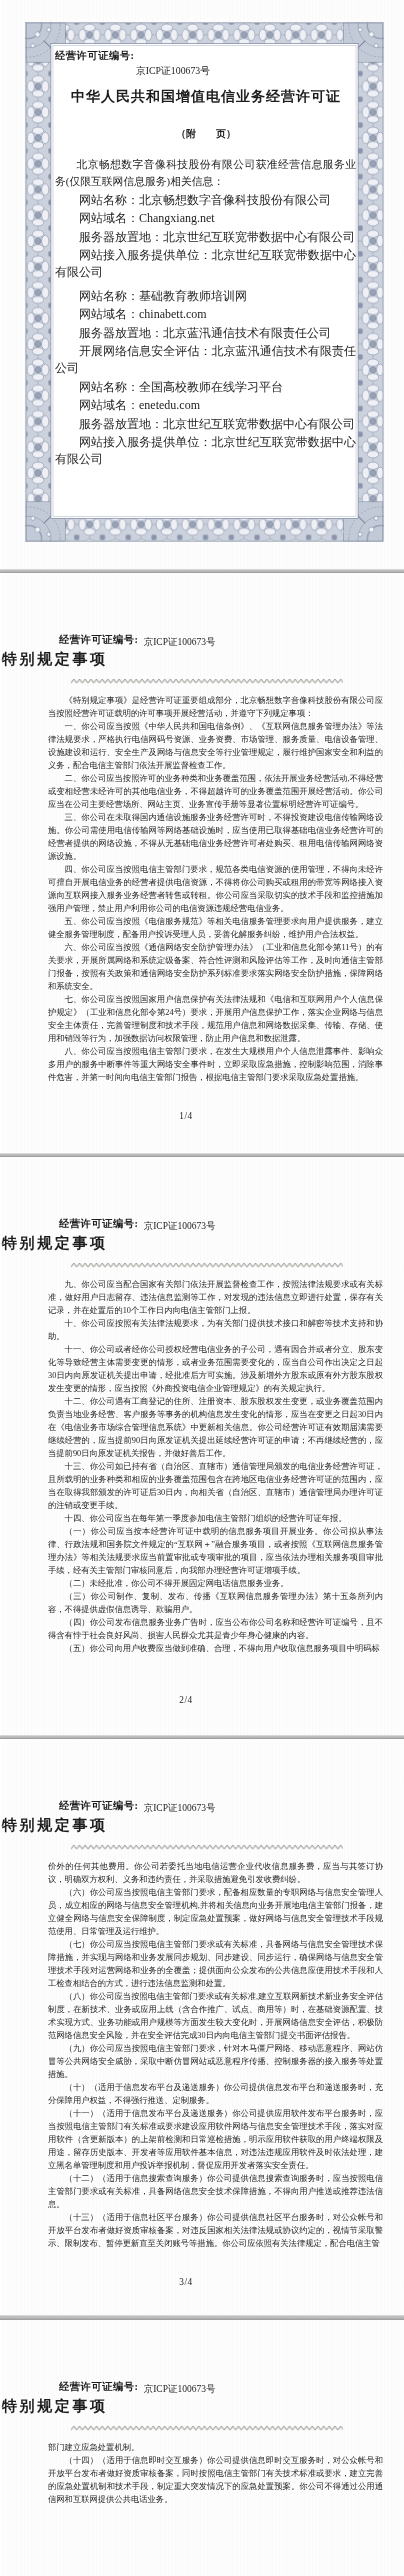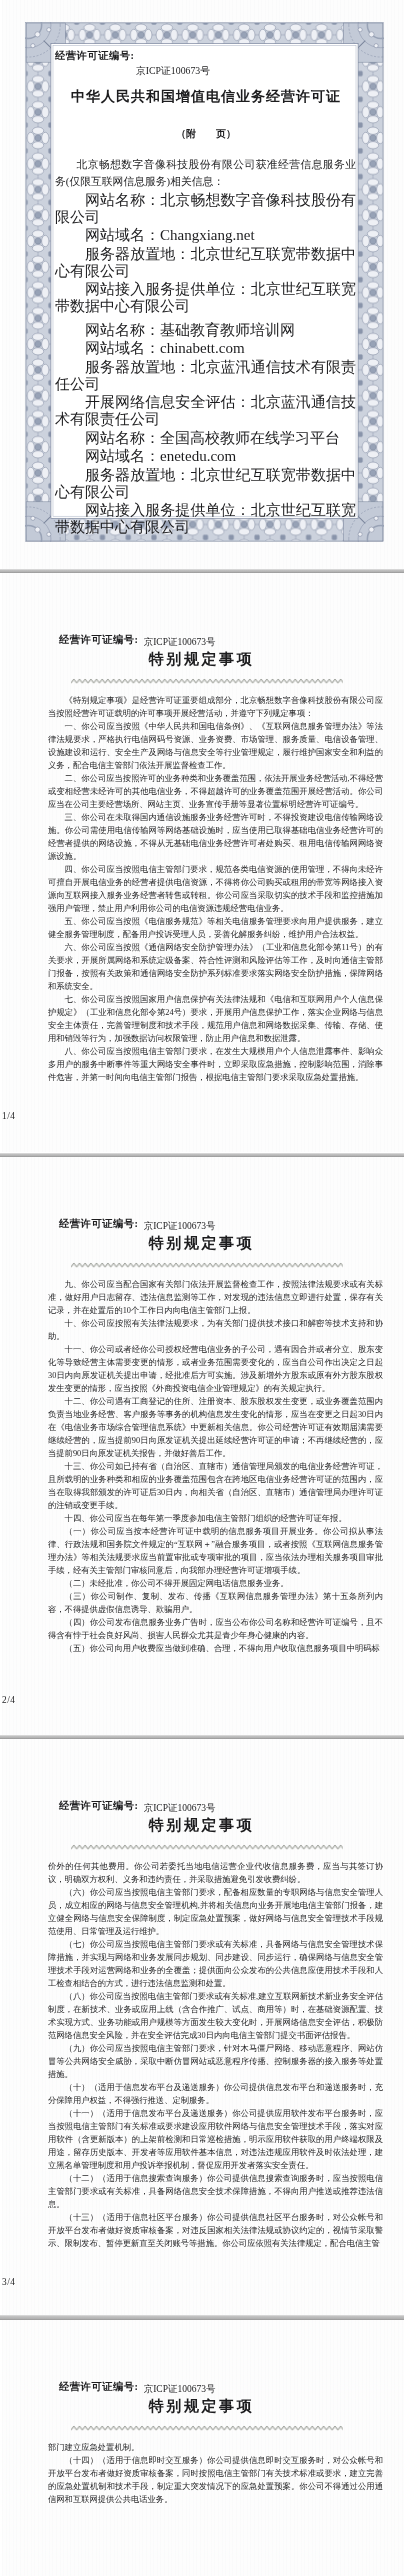--- a/index.html
+++ b/index.html
@@ -35,33 +35,33 @@
   
   .cert-frame{position:absolute;left:23px;top:21.6px;width:359px;height:520px;}
   .cert-content{position:absolute;left:52px;top:47px;width:304px;}
   .lic-label{font-size:10.3px;font-weight:bold;letter-spacing:0.5px;}
   .lic-val{font-size:9.5px;position:relative;top:1.5px;margin-left:5.2px;}
   .cert-licline{margin:3.1px 0 0 1px;line-height:12.4px;}
   .cert-licnum{margin:1px 0 0 82px;font-size:9.8px;line-height:12.4px;}
   .cert-title{margin:11px 0 0 0;text-align:center;font-size:14px;font-weight:bold;letter-spacing:1px;line-height:17.5px;}
   .cert-subtitle{margin:20px 0 0 0;text-align:center;font-size:10px;font-weight:bold;line-height:17.5px;}
   .cert-intro{margin:13.4px 0 0 1px;width:301px;font-size:10.8px;line-height:17px;text-indent:2em;text-align:justify;}
-  .cert-entries{margin:1.5px 0 0 1px;width:301px;font-size:15px;line-height:17px;}
+  .cert-entries{margin:1.5px 0 0 1px;width:301px;font-size:12px;line-height:17px;}
   .cert-entries p{margin:0 0 1.5px 0;text-indent:2em;text-align:justify;}
   .cert-entries p.gap{margin-top:6.7px;}
 
   
   .prov .lic-row{position:absolute;top:60px;left:57px;line-height:13.4px;white-space:nowrap;}
-  .prov-title{position:absolute;top:77px;left:0;width:399px;margin:0;text-align:center;
+  .prov-title{position:absolute;top:77px;left:0;width:399px;margin:0;text-align:left;
               font-size:15px;font-weight:bold;letter-spacing:2.6px;line-height:18.5px;}
   .wavy{position:absolute;top:104px;left:69px;width:272px;height:5.7px;}
   .prov-body{position:absolute;top:121px;left:46px;width:335px;font-size:8.3px;line-height:13px;text-align:justify;}
   .prov-body p{margin:0;text-indent:2em;}
   .prov-body p.noindent{text-indent:0;}
-  .pageno{position:absolute;top:538px;left:0;width:368px;text-align:left;font-size:9.3px;letter-spacing:0.5px;}
+  .pageno{position:absolute;top:538px;left:0;width:368px;text-align:center;font-size:9.3px;letter-spacing:0.5px;}
 </style>
 </head>
 <body>
 
 <div class="canvas">
 
   <section class="sheet" id="p1">
     <div class="cert-frame">
       <svg width="359" height="520" viewBox="0 0 696 1009">
         <defs>

